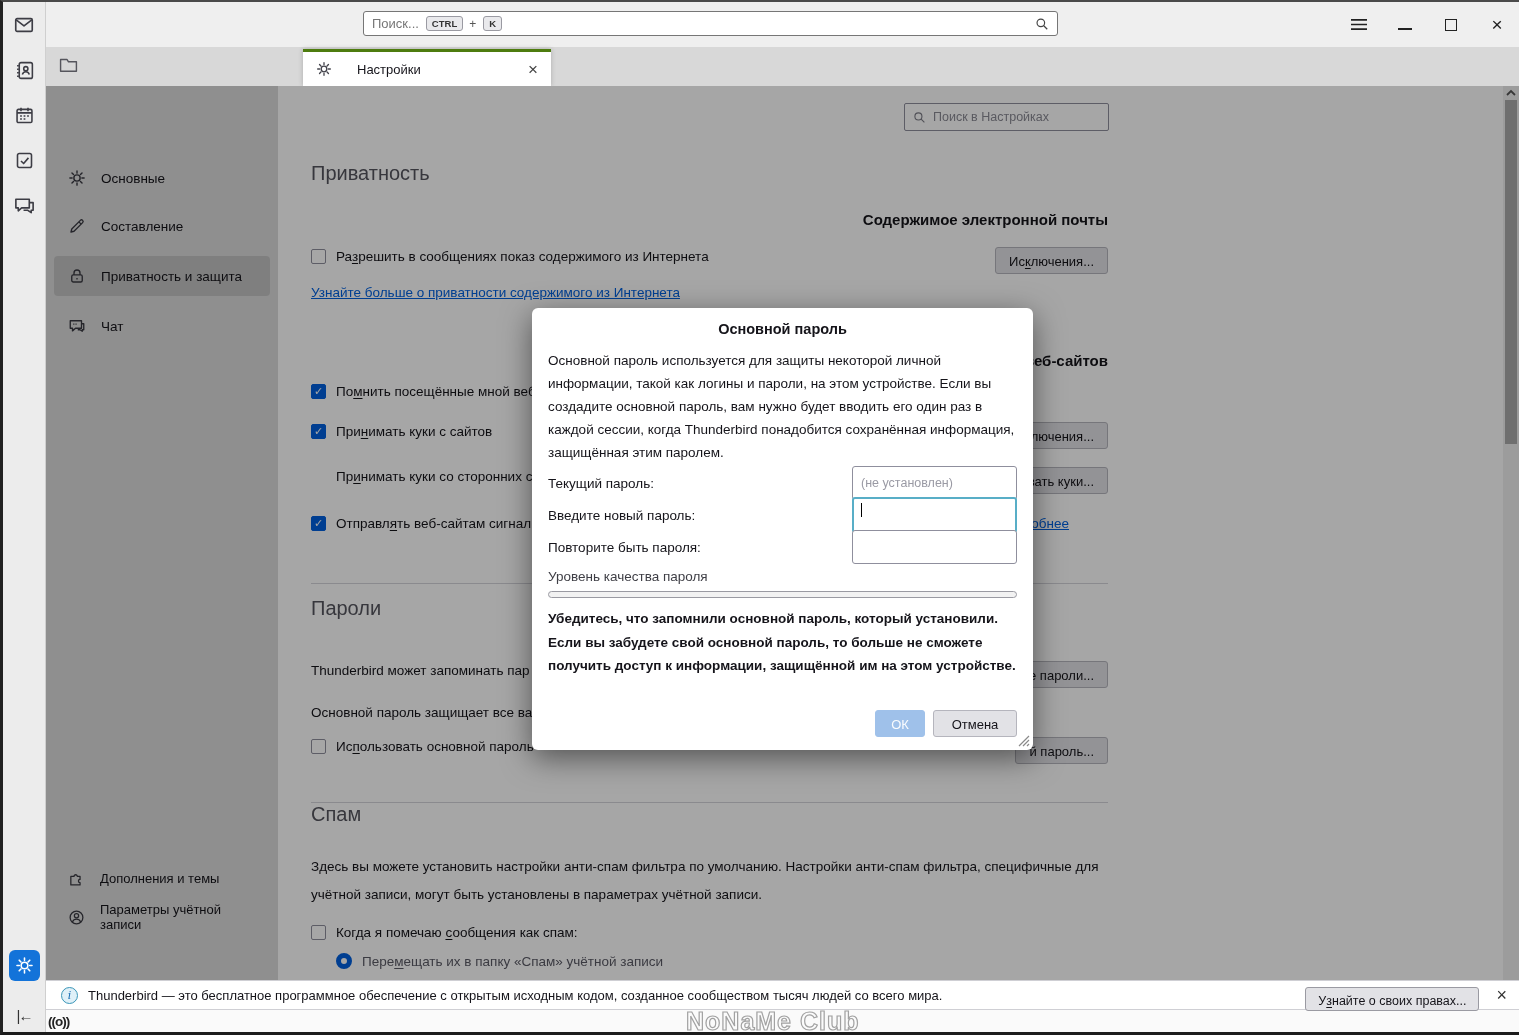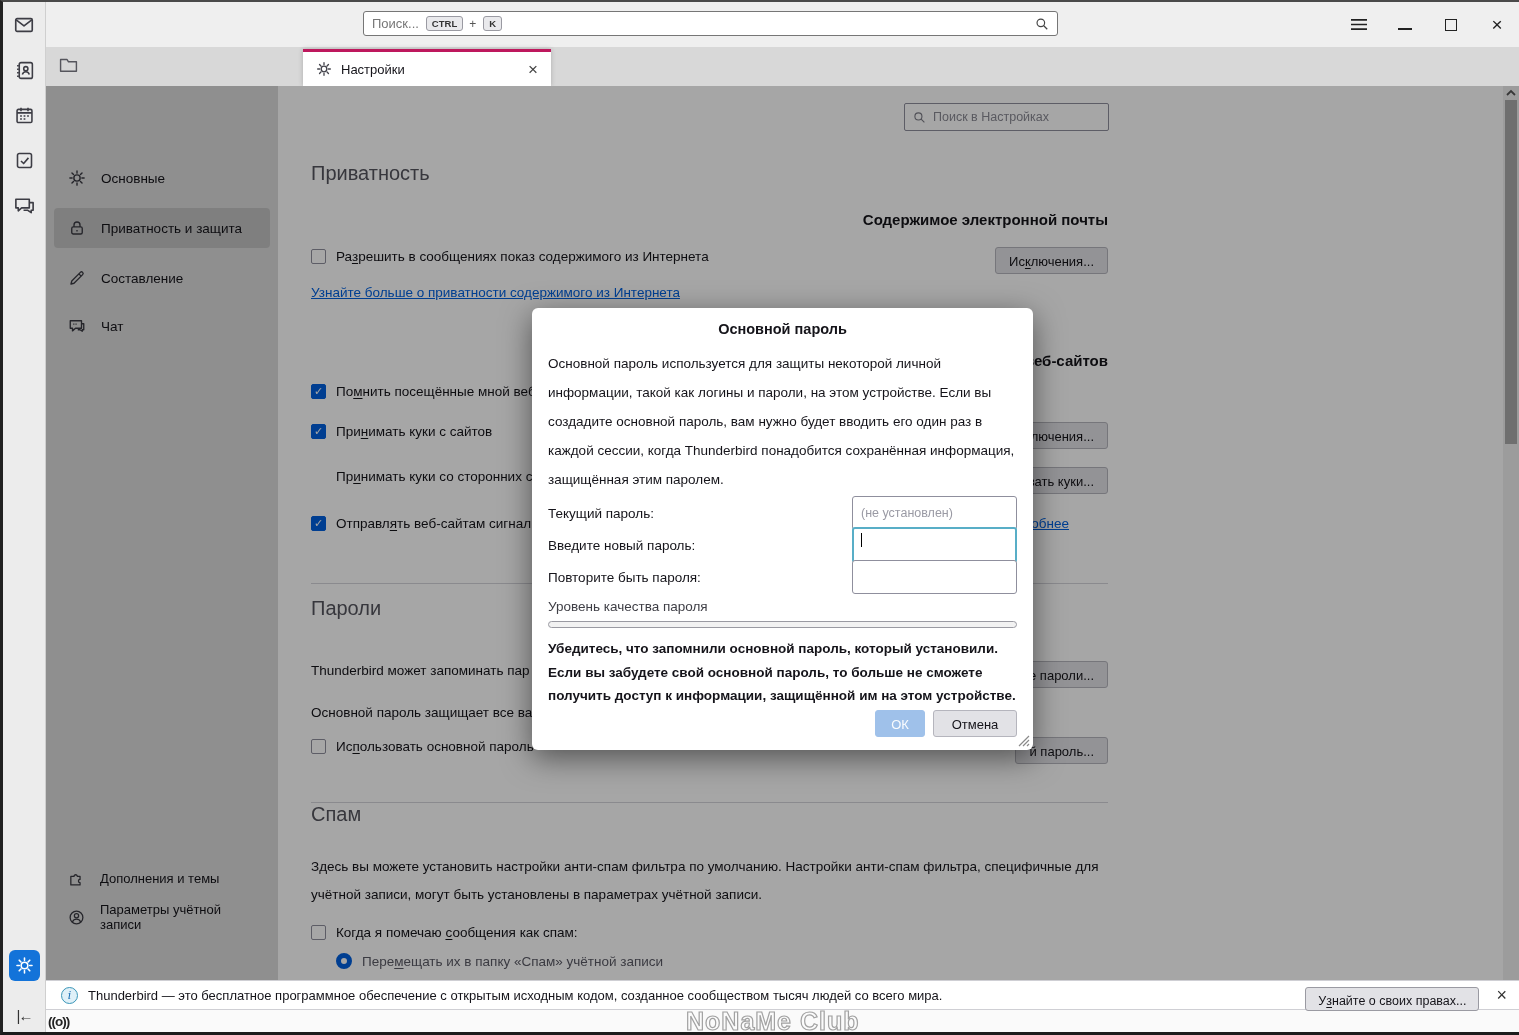--- a/index.html
+++ b/index.html
@@ -33,22 +33,22 @@
   .global-search .mag { margin-left:auto; color:#444; }
   .win-controls { position:absolute; right:14px; top:0; height:45px; display:flex; align-items:center; gap:30px; }
   .wc { width:16px; height:16px; display:flex; align-items:center; justify-content:center; color:#222; }
   .wc-min  { border-top:2px solid #222; width:14px; height:0; margin-top:8px; }
   .wc-max  { width:12px; height:12px; border:1.4px solid #222; }
   .wc-close{ font-size:19px; line-height:1; }
 
   .tabbar { position:absolute; left:0; right:0; top:45px; height:39px; background:#d8d8d8; }
   .folder-btn { position:absolute; left:13px; top:10px; color:#55555c; }
   .tab { position:absolute; left:257px; top:2px; width:248px; height:37px; background:#fff;
-         border-top:3px solid #be185d; box-shadow:0 0 5px rgba(0,0,0,.2); display:flex; align-items:center;
-         padding:0 13px; gap:9px; }
+         border-top:3px solid #4d7c0f; box-shadow:0 0 5px rgba(0,0,0,.2); display:flex; align-items:center;
+         padding:0 13px; gap:25px; }
   .tab .gear { color:#44444c; }
   .tab-label { font-size:13px; color:#15141a; }
   .tab-close { margin-left:auto; font-size:17px; color:#444; line-height:1; }
 
   
   .content { position:absolute; left:0; right:0; top:84px; height:894px; background:#fff; overflow:hidden; }
 
   .settings-nav { position:absolute; left:0; top:0; bottom:0; width:232px; background:#dcdcdc; }
   .nav-item { width:216px; margin:0 8px 12px; height:36px; border-radius:4px; display:flex; align-items:center;
               gap:15px; padding:0 14px; font-size:13.5px; color:#15141a; }
@@ -89,21 +89,21 @@
   .scroll-up { position:absolute; top:2px; left:2px; color:#555; }
   .scroll-thumb { position:absolute; top:14px; left:2px; width:12px; height:344px; background:#ababab; }
 
   .dim { position:absolute; inset:0; background:rgba(0,0,0,0.35); z-index:5; }
 
   
   .dialog { position:absolute; left:486px; top:222px; width:501px; height:442px; background:#fff;
             border-radius:6px; box-shadow:0 8px 30px rgba(0,0,0,.5); z-index:10; padding:13px 16px;
             font-size:13.5px; }
   .dlg-title { text-align:center; font-size:14.5px; font-weight:600; }
-  .dlg-body { margin-top:12px; line-height:29px; }
+  .dlg-body { margin-top:12px; line-height:23px; }
   .dlg-row { display:flex; align-items:center; margin-top:6px; height:26px; }
   .dlg-row .input-wrap { margin-left:auto; position:relative; }
   .dlg-input { width:165px; height:26px; border:1px solid #8f8f9d; border-radius:3px; padding:16px 8px;
                font-size:12.5px; font-family:inherit; color:#15141a; outline:none; }
   .dlg-input::placeholder { color:#9a9aa4; }
   .dlg-input.focused { border:2px solid #58aec7; }
   .caret { position:absolute; left:9px; top:6px; width:1px; height:14px; background:#000; }
   .dlg-quality { margin-top:9px; color:#3f3f46; }
   .dlg-progress { margin-top:7px; width:100%; height:7px; border:1px solid #9a9aa2; border-radius:5px;
                   background:#f2f2f2; }
@@ -245,42 +245,42 @@
       <aside class="settings-nav">
         <div class="nav-item">
           <span class="ni">
               <svg width="18" height="18" viewBox="0 0 24 24" fill="none" stroke="currentColor" stroke-width="1.9" stroke-linecap="round">
                 <circle cx="12" cy="12" r="4.2"></circle>
                 <path d="M12 2.5v3M12 18.5v3M2.5 12h3M18.5 12h3M5.3 5.3l2.1 2.1M16.6 16.6l2.1 2.1M18.7 5.3l-2.1 2.1M7.4 16.6l-2.1 2.1"></path>
               </svg>
             </span>
           <span>Основные</span>
         </div>
+        <div class="nav-item">
+          <span class="ni">
+              <svg width="18" height="18" viewBox="0 0 24 24" fill="none" stroke="currentColor" stroke-width="1.8" stroke-linejoin="round">
+                <path d="M4 20l1-4L16.5 4.5a2.1 2.1 0 0 1 3 3L8 19z"></path>
+                <path d="M14.5 6.5l3 3"></path>
+              </svg>
+            </span>
+          <span>Составление</span>
+        </div>
         <div class="nav-item selected">
           <span class="ni">
               <svg width="18" height="18" viewBox="0 0 24 24" fill="none" stroke="currentColor" stroke-width="1.8" stroke-linejoin="round">
                 <rect x="5" y="10.5" width="14" height="9.5" rx="2"></rect>
                 <path d="M8 10.5V8a4 4 0 0 1 8 0v2.5"></path>
                 <path d="M12 14.5v2"></path>
               </svg>
             </span>
           <span>Приватность и защита</span>
         </div>
         <div class="nav-item">
           <span class="ni">
               <svg width="18" height="18" viewBox="0 0 24 24" fill="none" stroke="currentColor" stroke-width="1.8" stroke-linejoin="round">
-                <path d="M4 20l1-4L16.5 4.5a2.1 2.1 0 0 1 3 3L8 19z"></path>
-                <path d="M14.5 6.5l3 3"></path>
-              </svg>
-            </span>
-          <span>Составление</span>
-        </div>
-        <div class="nav-item">
-          <span class="ni">
-              <svg width="18" height="18" viewBox="0 0 24 24" fill="none" stroke="currentColor" stroke-width="1.8" stroke-linejoin="round">
                 <path d="M3 5h15v10H10l-4 3.5V15H3z"></path>
                 <path d="M7 9.5h1.5M10 9.5h1.5"></path>
                 <path d="M18.5 9H21v8h-2v2l-3-2h-3"></path>
               </svg>
             </span>
           <span>Чат</span>
         </div>
         <div class="nav-footer">
           <div class="nav-item">
             <span class="ni">

